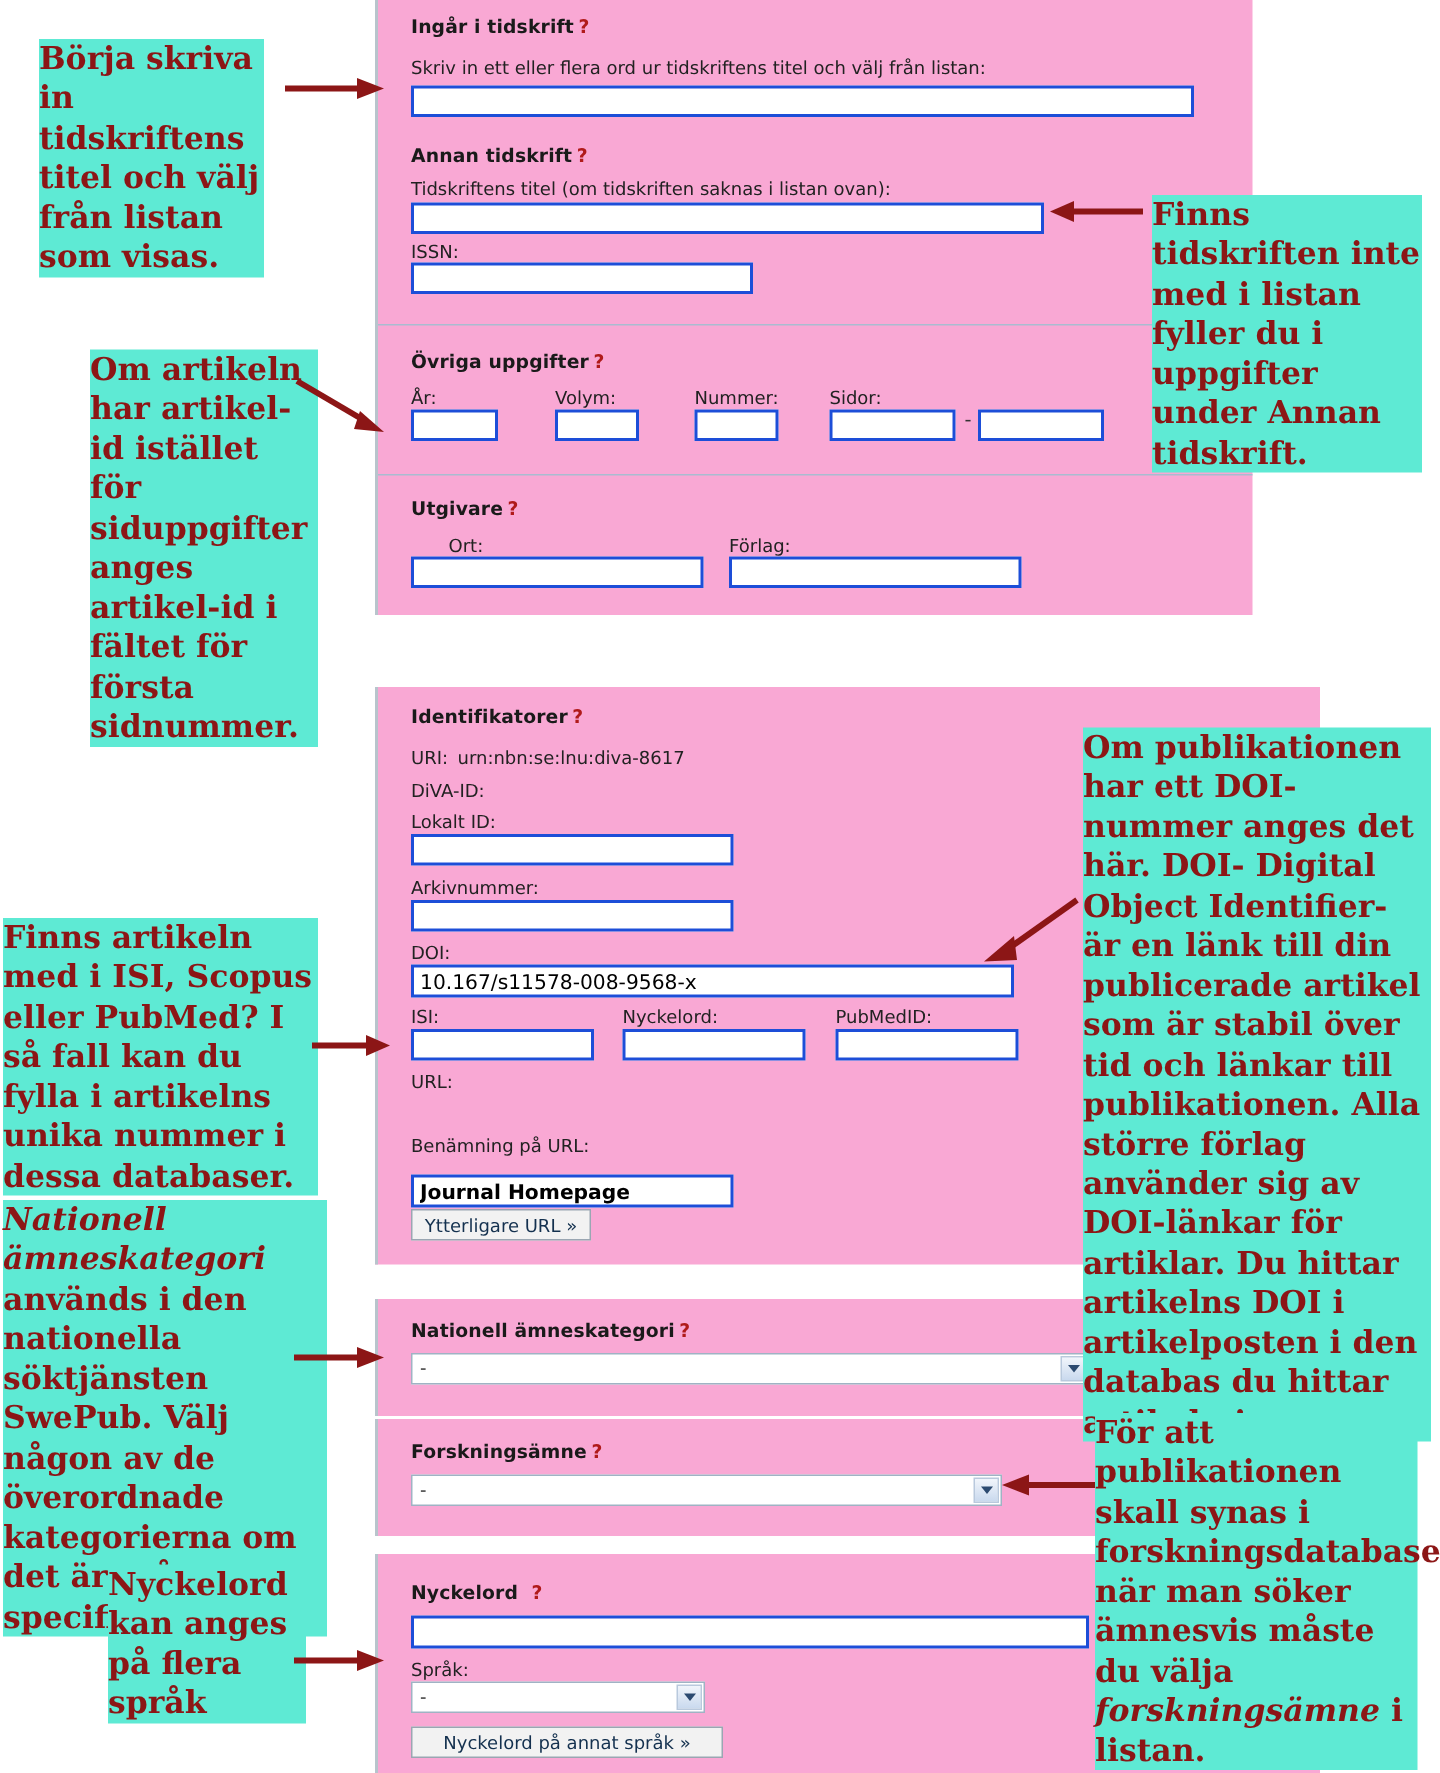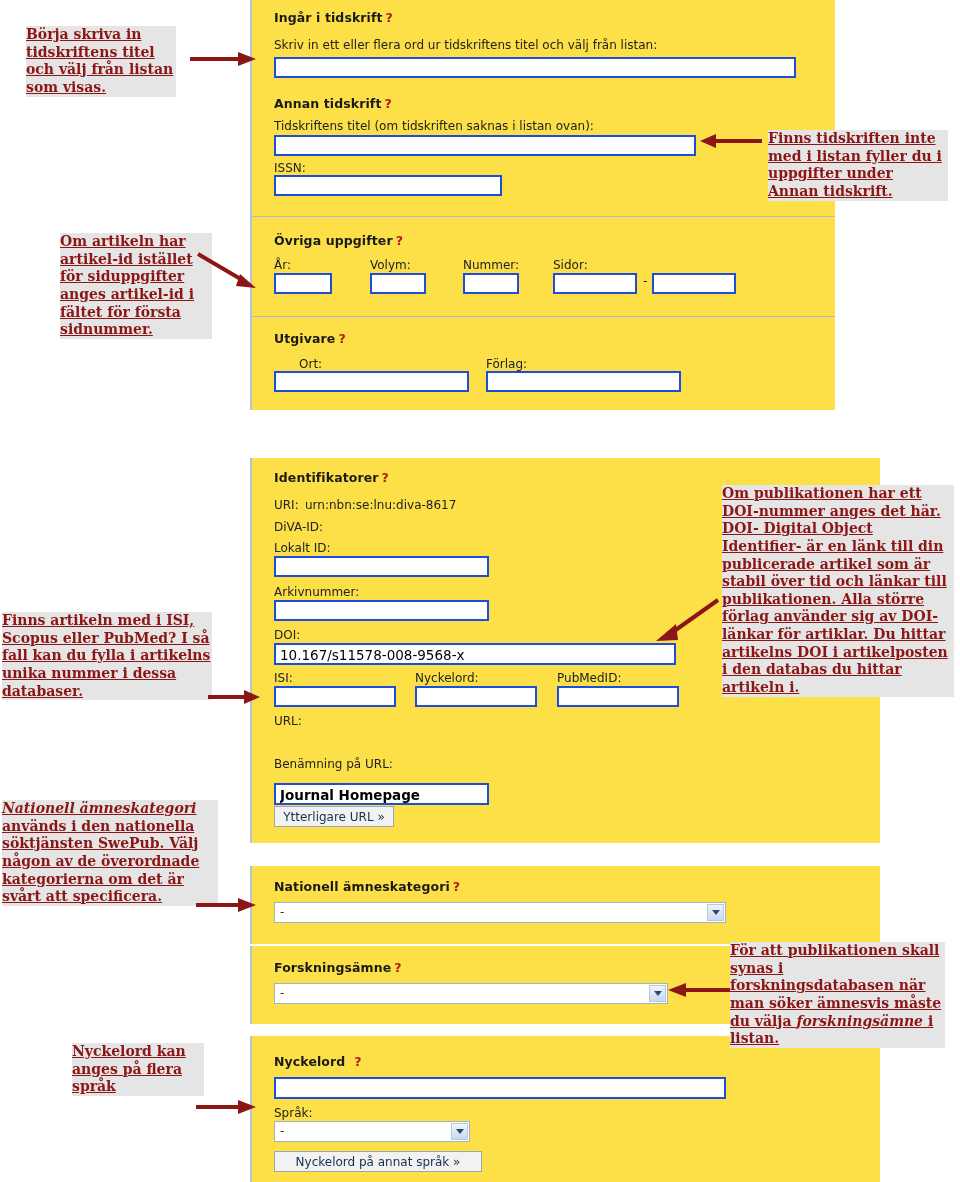--- a/index.html
+++ b/index.html
@@ -2,21 +2,21 @@
 <html><head>
 <meta charset="utf-8">
 <style>
   html,body{margin:0;padding:0;background:#ffffff;}
   body{
     width:960px;height:1182px;position:relative;overflow:hidden;
     font-family:"DejaVu Sans", sans-serif;
   }
   
   .panel{
-    position:absolute;background:#fde047;
+    position:absolute;background:#f9a8d4;
     border-left:2px solid #b8c4cc;
     box-sizing:border-box;
   }
   .sect-divider{
     position:absolute;left:0;right:0;height:0;
     border-top:1px solid #a9bcd0;
   }
   .legend{
     position:absolute;font-weight:bold;font-size:12.5px;color:#1a1a1a;
     letter-spacing:0.1px;white-space:nowrap;
@@ -53,25 +53,24 @@
     position:absolute;background:#f2f2f2;border:1px solid #9aa6b2;
     box-sizing:border-box;height:21px;font-size:12px;color:#14314f;
     display:flex;align-items:center;justify-content:center;
     padding:0 8px;white-space:nowrap;
   }
   .dash{position:absolute;font-size:13px;color:#333;}
   .statictext{position:absolute;font-size:12px;color:#222;white-space:nowrap;}
 
   
   .note{
-    position:absolute;background:#e5e5e5;color:#8c1616;
+    position:absolute;background:#5eead4;color:#8c1616;
     font-family:"DejaVu Serif", serif;font-weight:bold;
-    font-size:14px;line-height:1.26;
+    font-size:21px;line-height:1.26;
     z-index:6;
-    text-decoration:underline;
   }
   .note i{font-style:italic;}
 
   
   .arrow{position:absolute;z-index:7;}
   .arrow svg{display:block;}
 </style>
 </head>
 <body>
 

